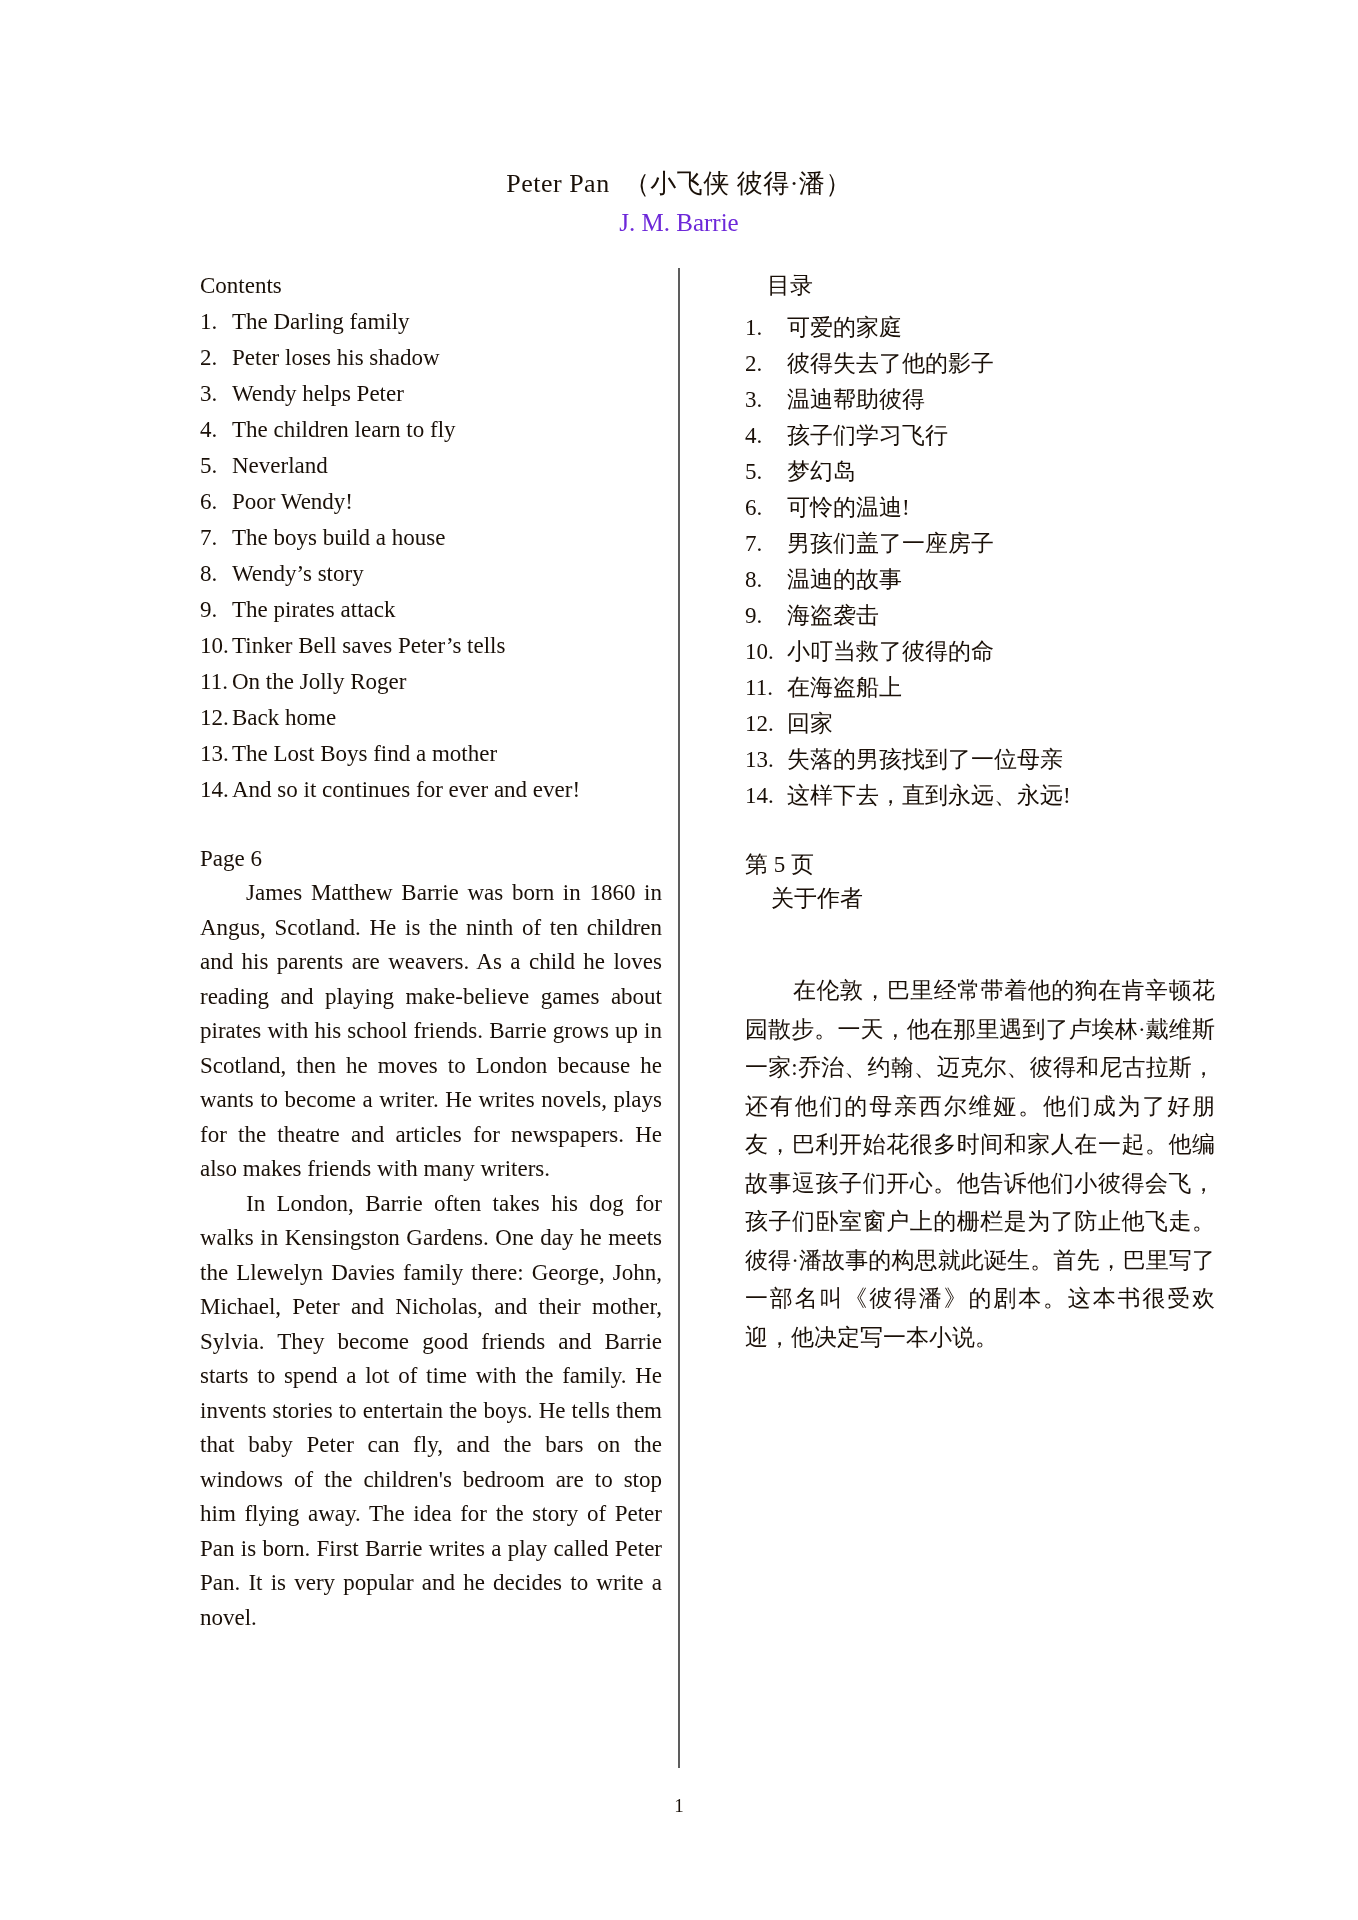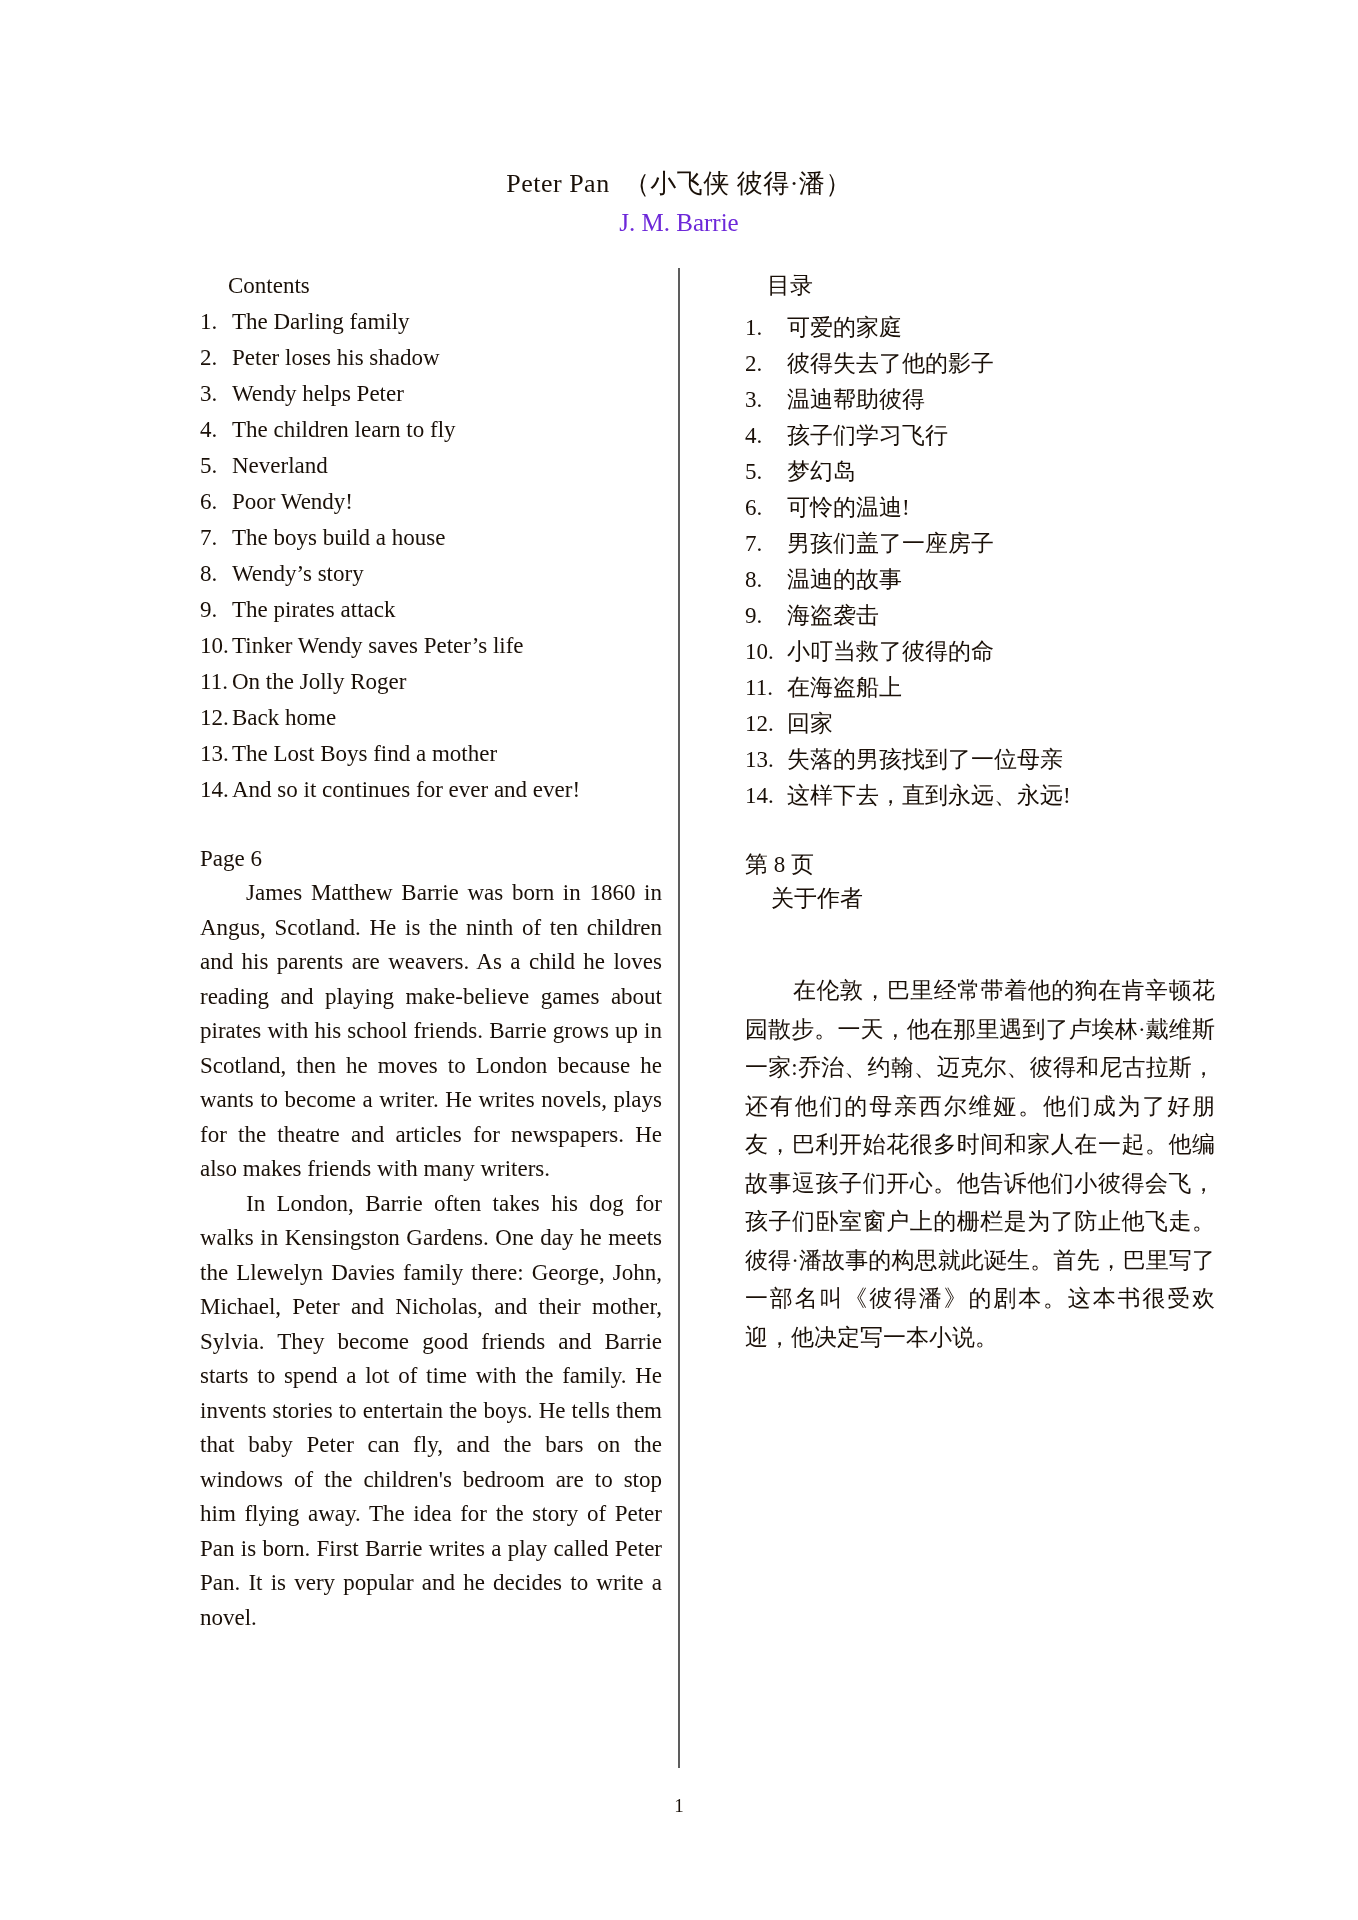--- a/index.html
+++ b/index.html
@@ -68,21 +68,20 @@
   .col-zh {
     left: 745px;
     width: 470px;
   }
 
   
   .contents-heading-en {
     font-size: 23px;
     line-height: 36px;
     margin-bottom: 0px;
-    margin-left: 28px;
   }
   .contents-heading-zh {
     font-size: 23px;
     line-height: 36px;
     margin-left: 22px;
     margin-bottom: 6px;
   }
   ul.toc {
     list-style: none;
     margin: 0;
@@ -199,21 +198,21 @@
         <li>
           <span class="num">8.</span>
           <span class="">Wendy’s story</span>
         </li>
         <li>
           <span class="num">9.</span>
           <span class="">The pirates attack</span>
         </li>
         <li>
           <span class="num">10.</span>
-          <span class="">Tinker Wendy saves Peter’s life</span>
+          <span class="">Tinker Bell saves Peter’s tells</span>
         </li>
         <li>
           <span class="num">11.</span>
           <span class="">On the Jolly Roger</span>
         </li>
         <li>
           <span class="num">12.</span>
           <span class="">Back home</span>
         </li>
         <li>
@@ -290,21 +289,21 @@
           <span class="num">13.</span>
           <span class="zh-text">失落的男孩找到了一位母亲</span>
         </li>
         <li>
           <span class="num">14.</span>
           <span class="zh-text">这样下去，直到永远、永远!</span>
         </li>
       </ul>
 
     <div class="body-section">
-      <div class="label-line">第 8 页</div>
+      <div class="label-line">第 5 页</div>
       <div class="label-line indent-zh">关于作者</div>
       <div class="gap-zh"></div>
       <p class="para zh">在伦敦，巴里经常带着他的狗在肯辛顿花园散步。一天，他在那里遇到了卢埃林·戴维斯一家:乔治、约翰、迈克尔、彼得和尼古拉斯，还有他们的母亲西尔维娅。他们成为了好朋友，巴利开始花很多时间和家人在一起。他编故事逗孩子们开心。他告诉他们小彼得会飞，孩子们卧室窗户上的栅栏是为了防止他飞走。彼得·潘故事的构思就此诞生。首先，巴里写了一部名叫《彼得潘》的剧本。这本书很受欢迎，他决定写一本小说。</p>
     </div>
   </div>
 
   <div class="page-number">1</div>
 
 </div>
 

